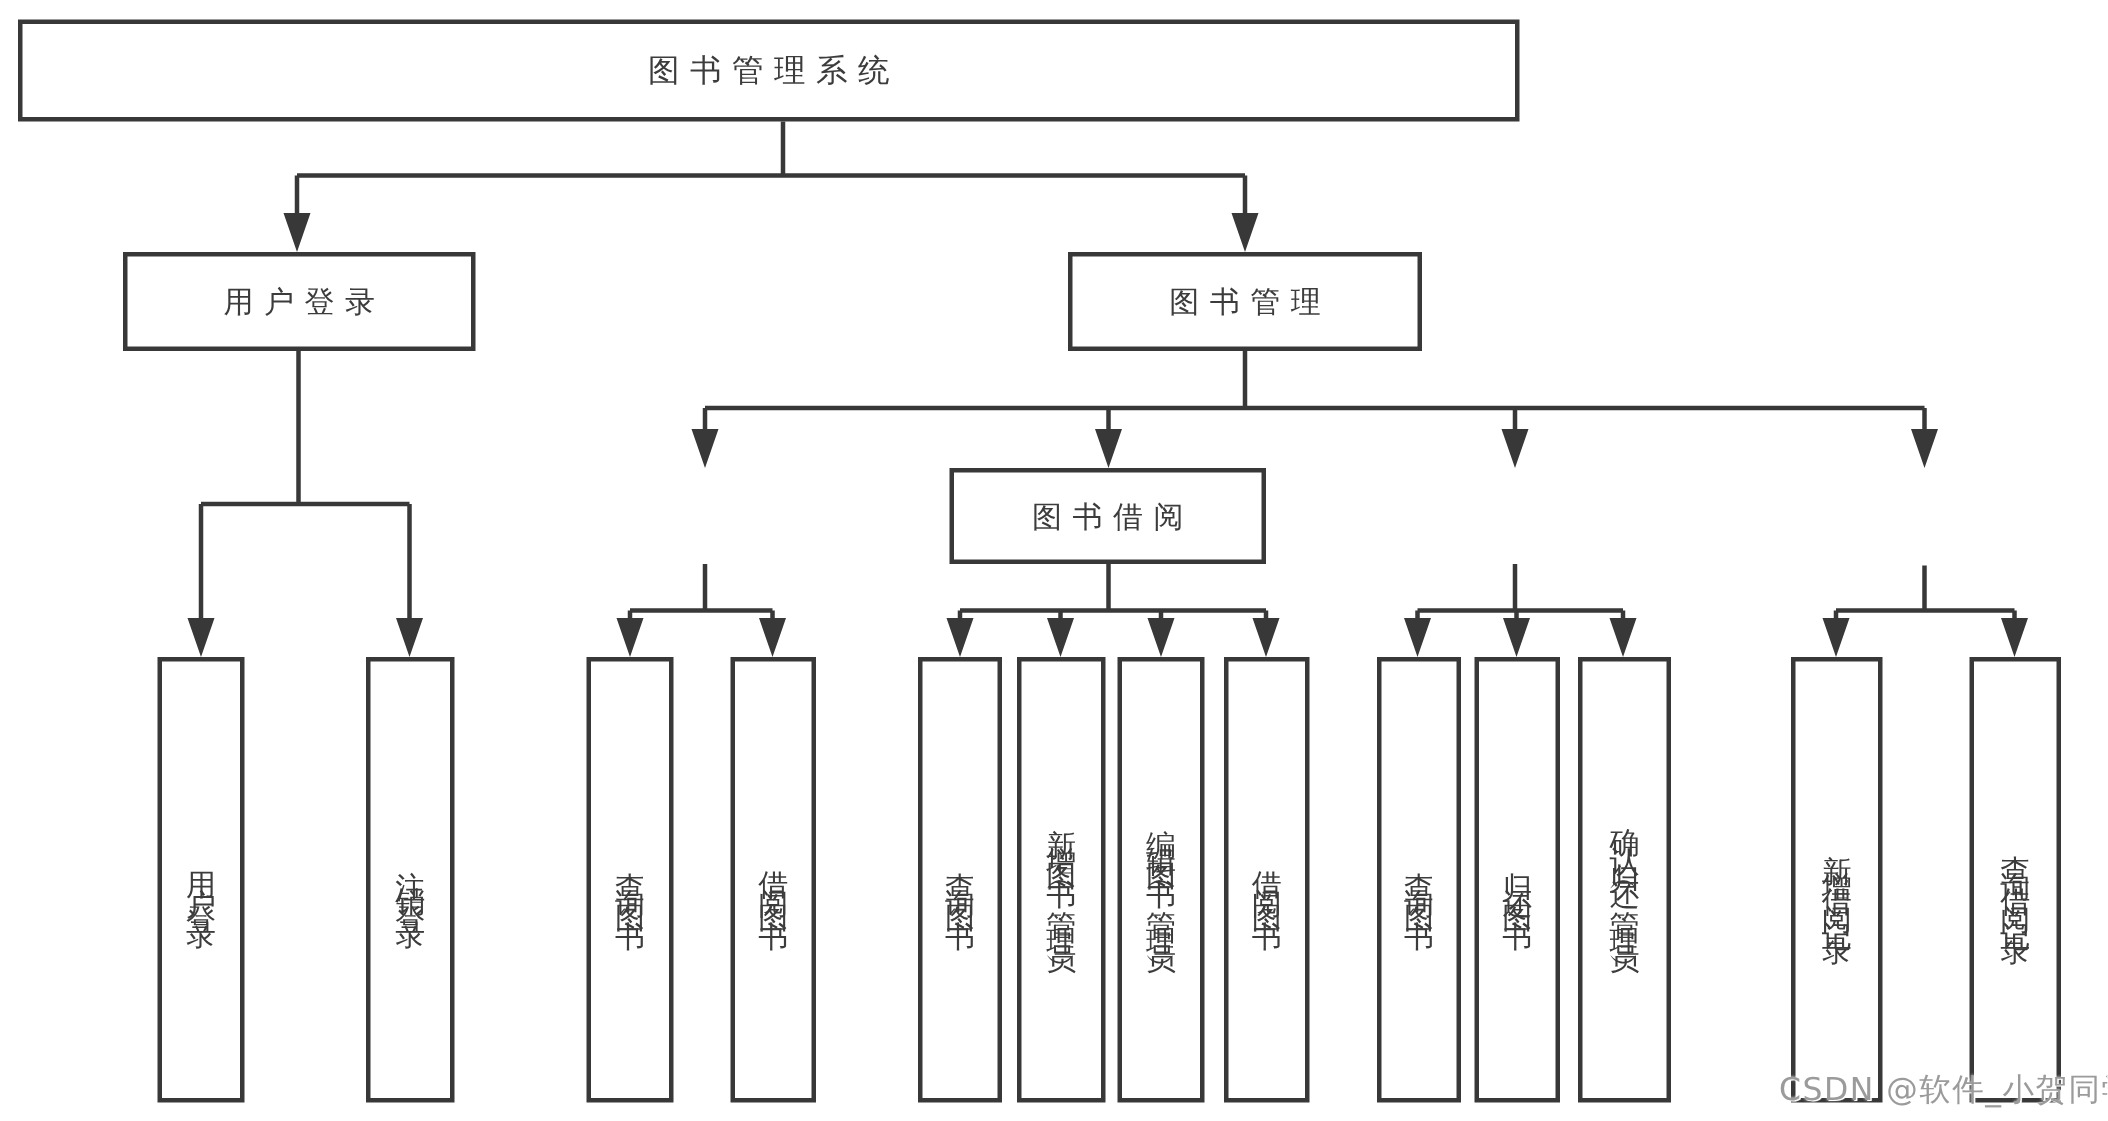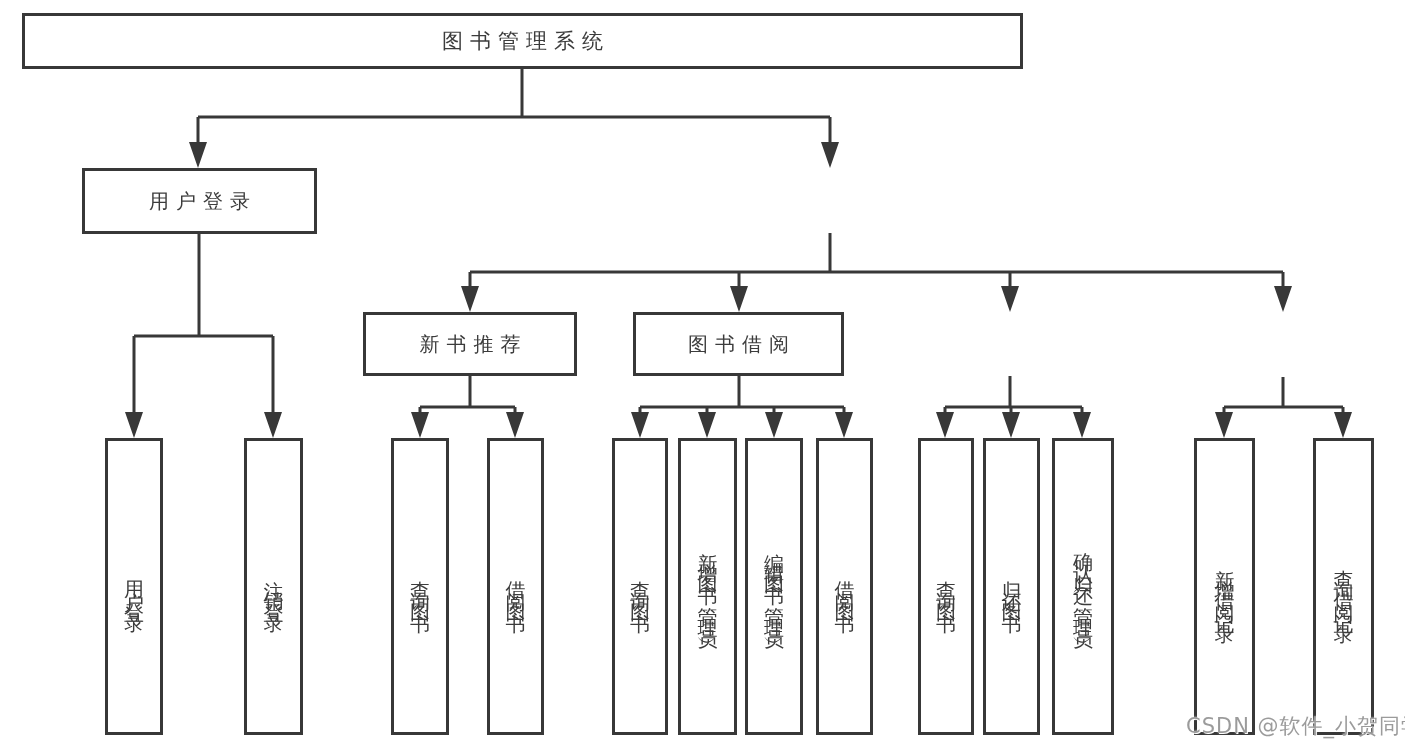--- a/index.html
+++ b/index.html
@@ -68,31 +68,31 @@
              M461 286 L479 286 L470 312 Z M730 286 L748 286 L739 312 Z
              M1001 286 L1019 286 L1010 312 Z M1274 286 L1292 286 L1283 312 Z
              M411 412 L429 412 L420 438 Z M506 412 L524 412 L515 438 Z
              M631 412 L649 412 L640 438 Z M698 412 L716 412 L707 438 Z
              M765 412 L783 412 L774 438 Z M835 412 L853 412 L844 438 Z
              M936 412 L954 412 L945 438 Z M1002 412 L1020 412 L1011 438 Z
              M1073 412 L1091 412 L1082 438 Z M1215 412 L1233 412 L1224 438 Z
              M1334 412 L1352 412 L1343 438 Z" fill="#383838" stroke="none"></path>
   </svg>
 
-  <div class="node root" style="left:22px;top:13px;width:1001px;height:56px;">
+  <div class="node root" style="left:12px;top:13px;width:1001px;height:68px;">
     <span class="hlbl">图书管理系统</span>
   </div>
 
   <div class="node" style="left:82px;top:168px;width:235px;height:66px;">
     <span class="hlbl">用户登录</span>
   </div>
+  <div class="node" style="left:712px;top:168px;width:236px;height:66px;">
+    <span class="hlbl">图书管理</span>
+  </div>
 
-  <div class="node" style="left:363px;top:312px;width:214px;height:64px;">
-    <span class="hlbl">新书推荐</span>
-  </div>
   <div class="node" style="left:633px;top:312px;width:211px;height:64px;">
     <span class="hlbl">图书借阅</span>
   </div>
 
   <div class="node leaf" style="left:105px;top:438px;width:58px;height:297px;">
     <span class="vlbl">用户登录</span>
   </div>
   <div class="node leaf" style="left:244px;top:438px;width:59px;height:297px;">
     <span class="vlbl">注销登录</span>
   </div>

